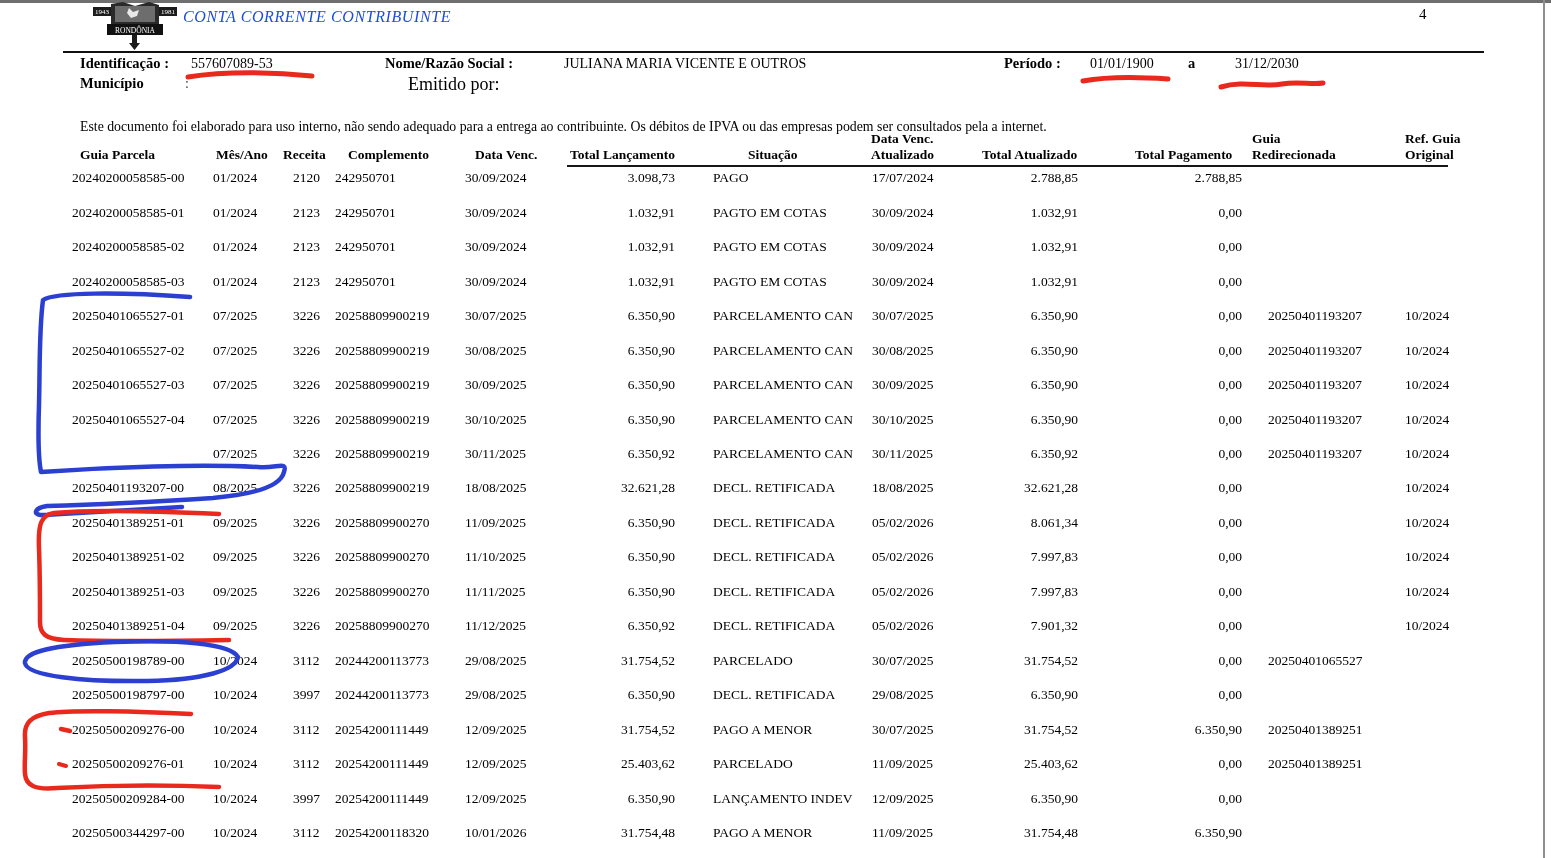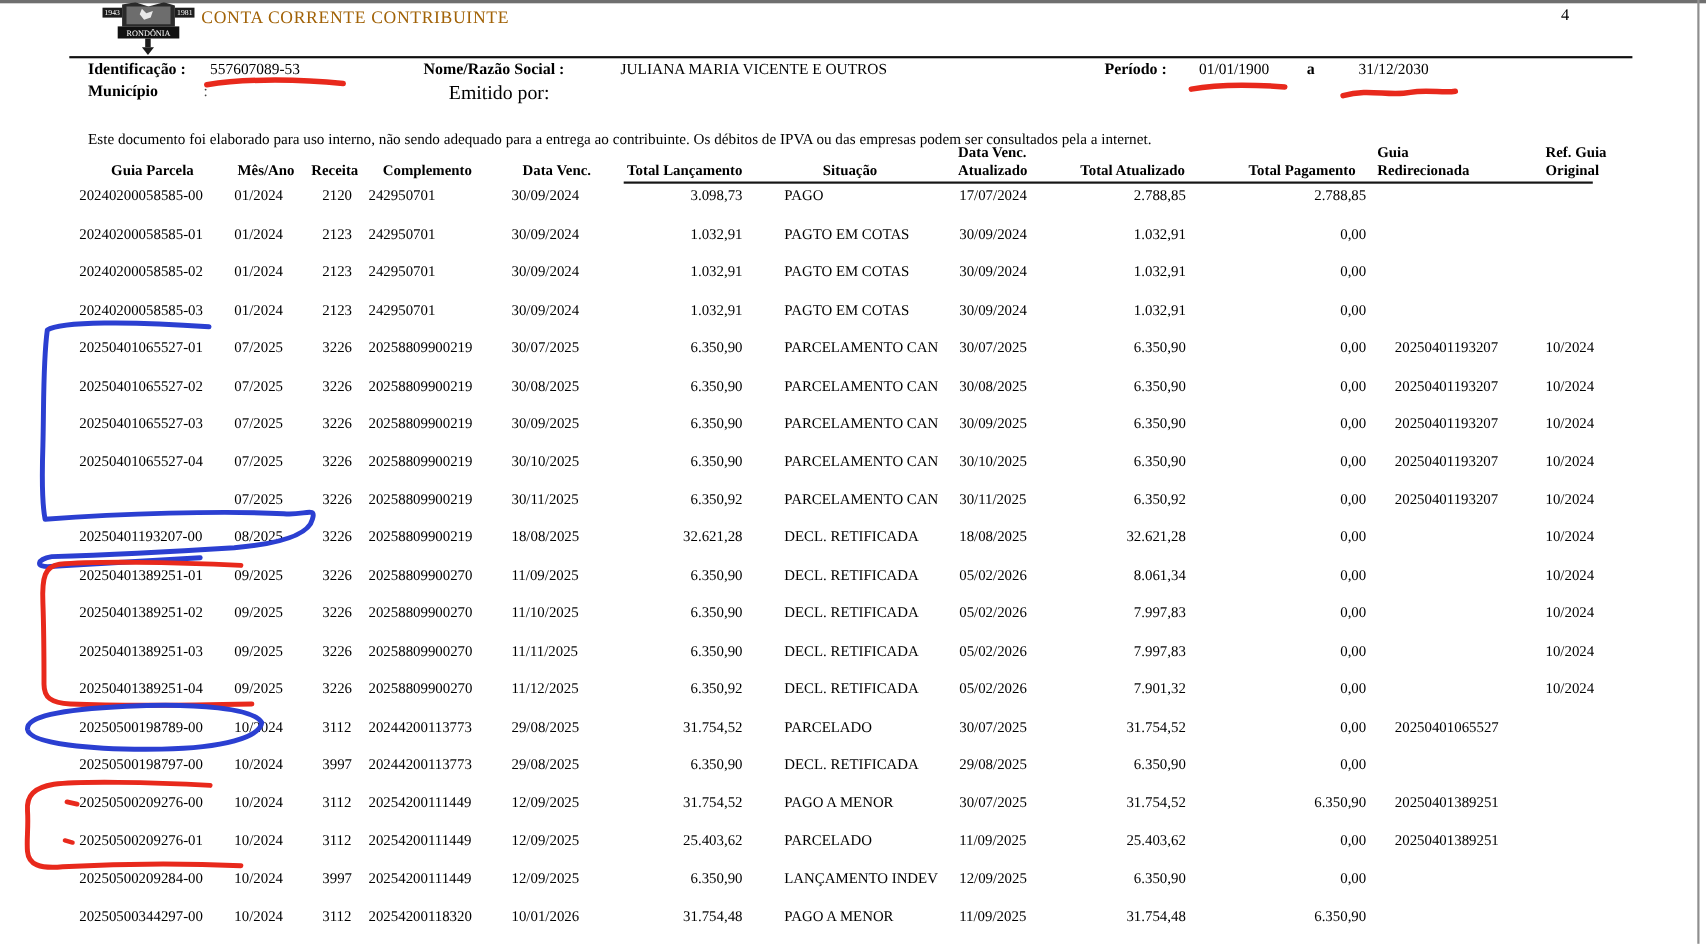--- a/index.html
+++ b/index.html
@@ -6,21 +6,21 @@
   body{
     width:1551px;height:858px;position:relative;background:#ffffff;overflow:hidden;
     font-family:"Liberation Serif", serif;color:#000;
   }
   
   .chrome-top{position:absolute;left:0;top:0;width:1551px;height:3px;background:#6f6f6f;}
   .chrome-right{position:absolute;left:1543px;top:0;width:2px;height:858px;background:#8f8f8f;}
 
   
   .logo{position:absolute;left:93px;top:2px;width:84px;height:48px;}
-  .doc-title{position:absolute;left:183px;top:8px;font-size:16px;letter-spacing:.6px;color:#a16207;}
+  .doc-title{position:absolute;left:183px;top:8px;font-size:16px;letter-spacing:.6px;color:#1d4ed8;font-style:italic;}
   .page-number{position:absolute;left:1419px;top:6px;font-size:15px;}
 
   .rule-main{position:absolute;left:63px;top:51px;width:1421px;height:2px;background:#101010;}
   .rule-header{position:absolute;left:567px;top:165px;width:881px;height:2px;background:#161616;}
 
   .lbl{font-weight:bold;font-size:14.5px;}
   .val{font-size:14px;}
   .info-ident-label{position:absolute;left:80px;top:55px;}
   .info-ident-value{position:absolute;left:191px;top:56px;}
   .info-nome-label{position:absolute;left:385px;top:55px;}
@@ -30,21 +30,21 @@
   .info-periodo-a{position:absolute;left:1188px;top:55px;}
   .info-periodo-to{position:absolute;left:1235px;top:56px;}
   .info-municipio-label{position:absolute;left:80px;top:75px;}
   .info-municipio-colon{position:absolute;left:185px;top:76px;color:#444;}
   .info-emitido{position:absolute;left:408px;top:74px;font-size:18px;}
   .disclaimer{position:absolute;left:80px;top:99px;font-size:13.8px;white-space:nowrap;margin-top:20px;}
 
   
   .thead{position:absolute;left:0;top:121px;width:1551px;height:42px;font-weight:bold;font-size:13.5px;}
   .hcell{position:absolute;bottom:1px;white-space:pre-line;line-height:15.5px;}
-  .h0{left:80px;margin-left:21px;} .h1{left:216px;} .h2{left:283px;} .h3{left:348px;}
+  .h0{left:80px;} .h1{left:216px;} .h2{left:283px;} .h3{left:348px;}
   .h4{left:475px;} .h5{left:570px;} .h6{left:748px;} .h7{left:871px;}
   .h8{left:982px;} .h9{left:1135px;} .h10{left:1252px;} .h11{left:1405px;}
 
   
   .tbody{position:absolute;left:0;top:161px;width:1551px;height:690px;font-size:13.5px;}
   .trow{position:relative;height:34.47px;width:1361px;}
   .cell{position:absolute;top:0;height:100%;display:flex;align-items:center;white-space:nowrap;overflow:hidden;}
   .c0{left:72px;width:158px;}
   .c1{left:213px;width:60px;}
   .c2{left:293px;width:44px;}

